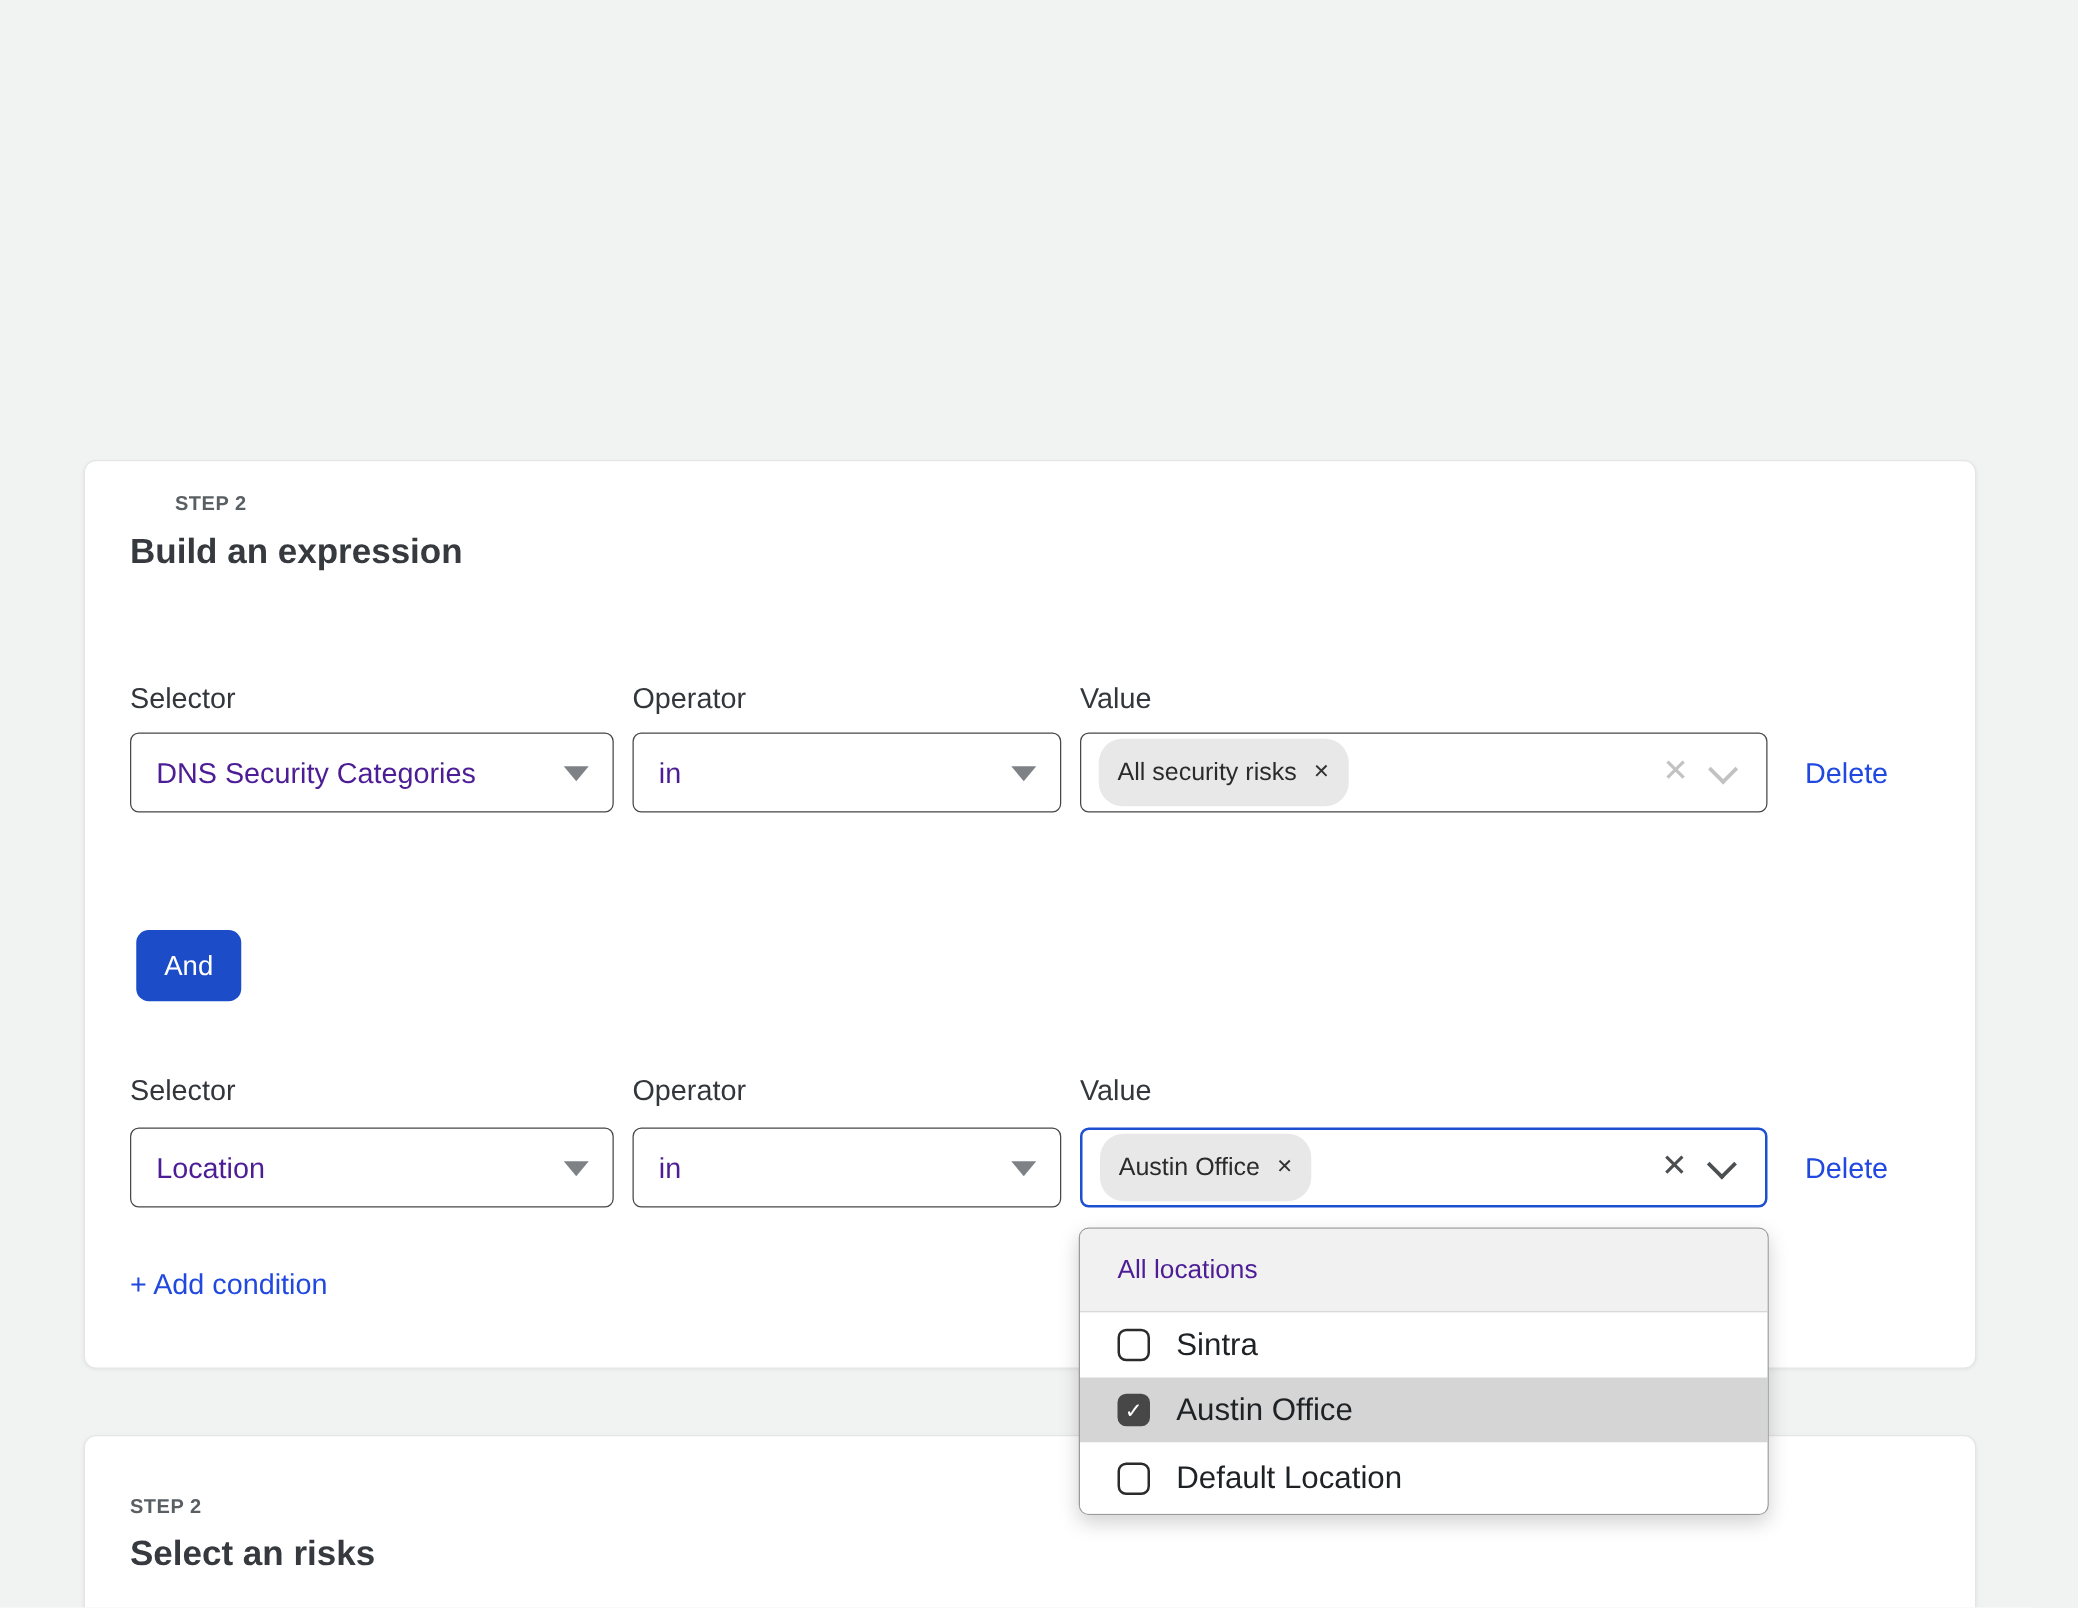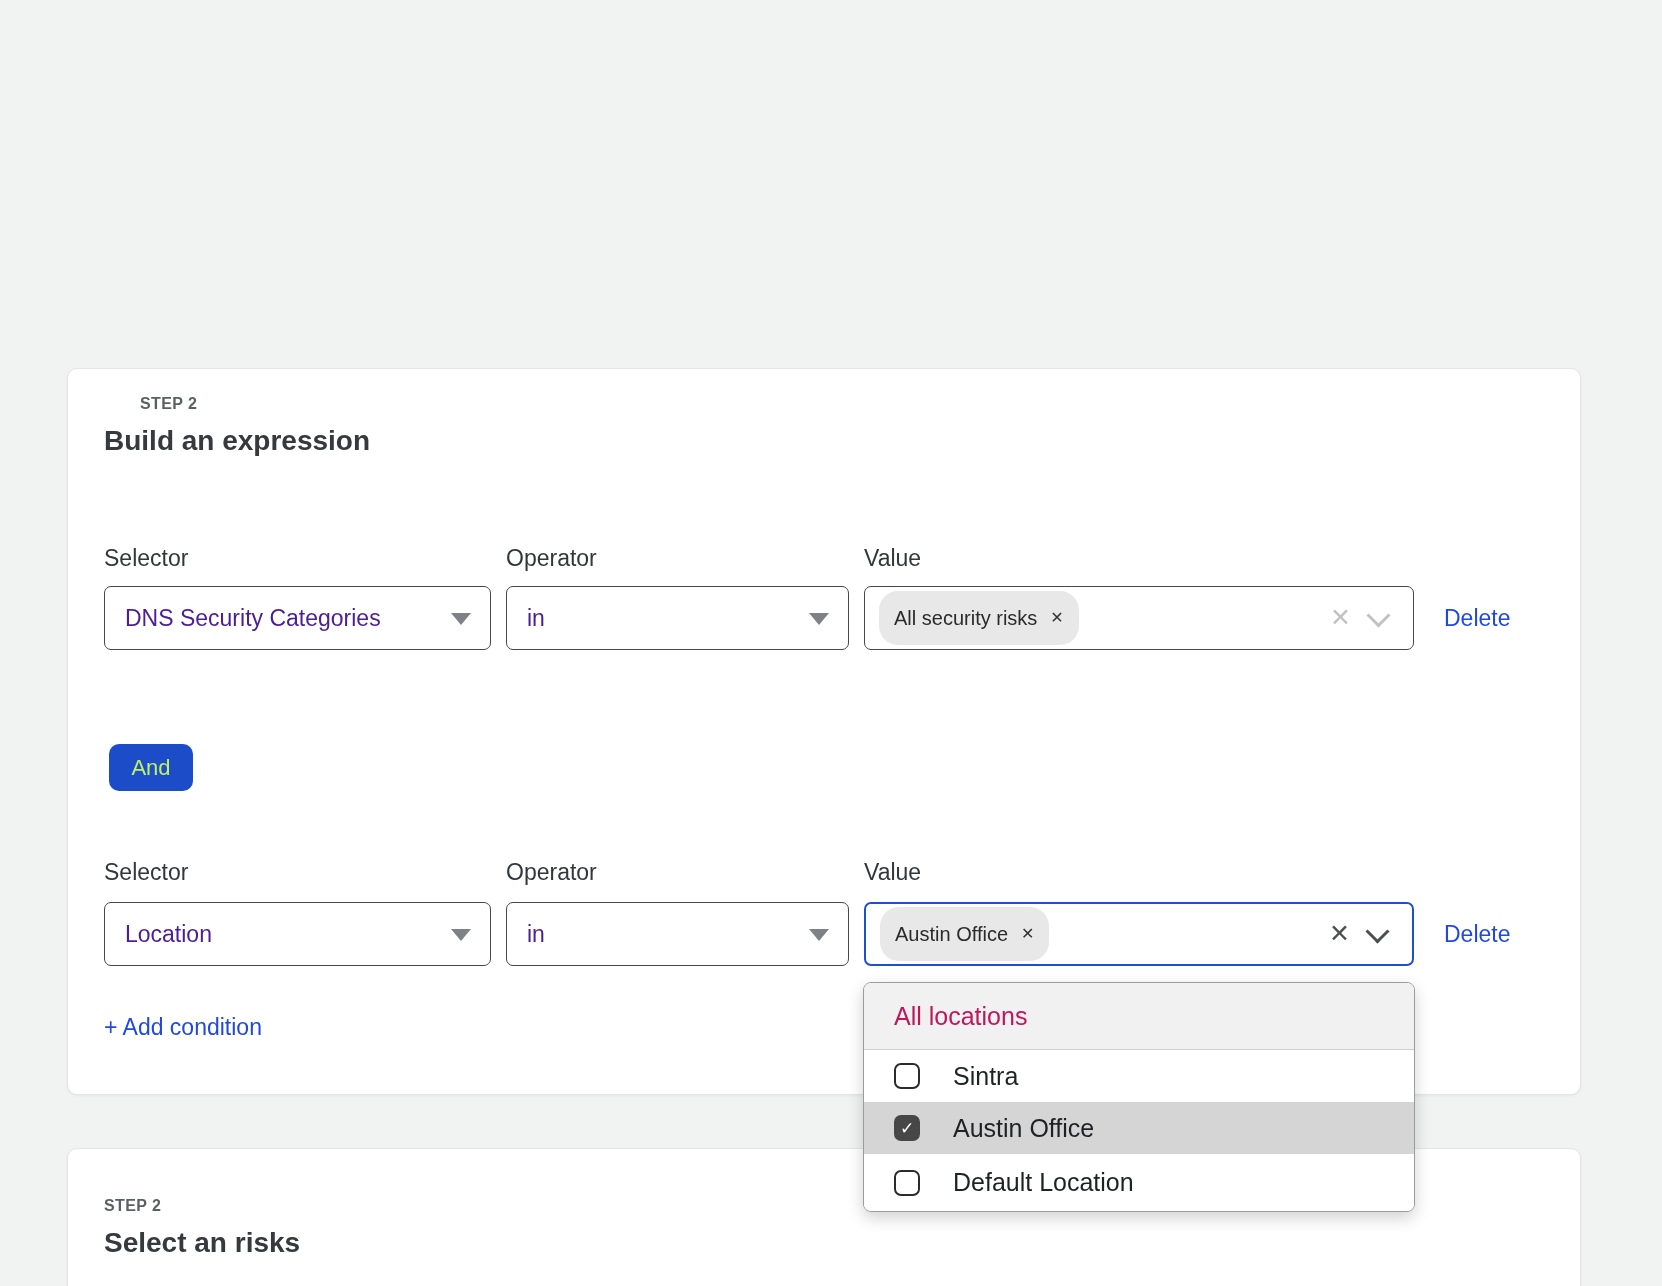--- a/index.html
+++ b/index.html
@@ -36,28 +36,28 @@
            line-height:1;cursor:pointer;}
   .chev{position:absolute;right:26px;top:50%;width:14px;height:14px;margin-top:-11px;
         border-right:3px solid;border-bottom:3px solid;transform:rotate(45deg);cursor:pointer;}
   .icons-light .clear-x,.icons-light .chev{color:#c2c2c2;border-color:#c2c2c2;}
   .icons-dark .clear-x,.icons-dark .chev{color:#4c4f52;border-color:#4c4f52;}
 
   .delete-link{position:absolute;left:1376px;height:64px;display:flex;align-items:center;
                font-size:23px;color:#2149e0;cursor:pointer;}
   .add-link{position:absolute;left:36px;top:645px;font-size:23px;color:#2149e0;cursor:pointer;}
 
-  .and-btn{position:absolute;left:41px;top:375px;width:84px;height:47px;background:#1d4cc9;border:none;
-           border-radius:10px;color:#bef264;font-size:22px;font-family:inherit;cursor:pointer;}
+  .and-btn{position:absolute;left:41px;top:375px;width:84px;height:57px;background:#1d4cc9;border:none;
+           border-radius:10px;color:#ffffff;font-size:22px;font-family:inherit;cursor:pointer;}
 
   .panel{position:absolute;left:863px;top:982px;width:550px;background:#fff;border:1px solid #9b9b9b;
          border-radius:8px;box-shadow:0 6px 16px rgba(0,0,0,0.18);z-index:10;overflow:hidden;}
   .panel-header{height:66px;background:#f1f1f1;border-bottom:1px solid #cfcfcf;display:flex;align-items:center;
-                padding-left:30px;font-size:25px;color:#be185d;}
-  .opt{height:52px;display:flex;align-items:center;padding-left:30px;background:#fff;cursor:pointer;gap:12px;}
+                padding-left:30px;font-size:21px;color:#4c1d95;}
+  .opt{height:52px;display:flex;align-items:center;padding-left:30px;background:#fff;cursor:pointer;}
   .opt:last-child{height:57px;}
   .opt.hl{background:#d5d5d5;}
   .cb{width:26px;height:26px;box-sizing:border-box;border:2.5px solid #2b2b2b;border-radius:7px;background:#fff;
       display:flex;align-items:center;justify-content:center;flex:0 0 auto;}
   .cb .cb-glyph{display:none;color:#fff;font-size:17px;font-weight:700;line-height:1;}
   .cb.checked{background:#474747;border-color:#474747;}
   .cb.checked .cb-glyph{display:block;}
   .opt-label{margin-left:21px;font-size:25px;color:#1f2225;}
 </style>
 </head>

